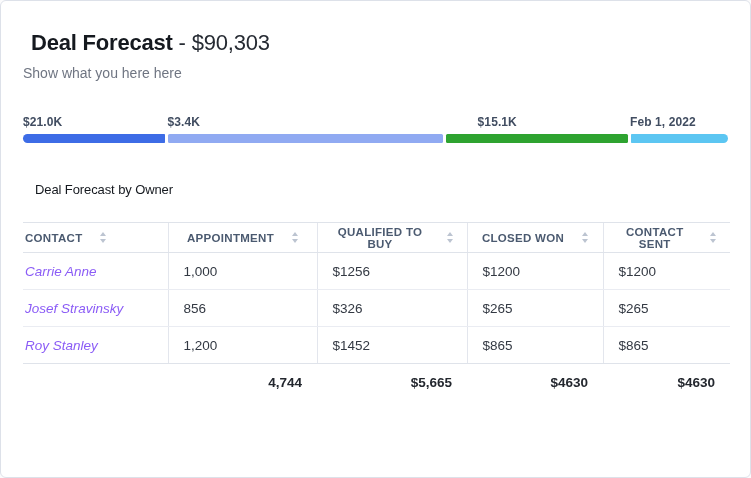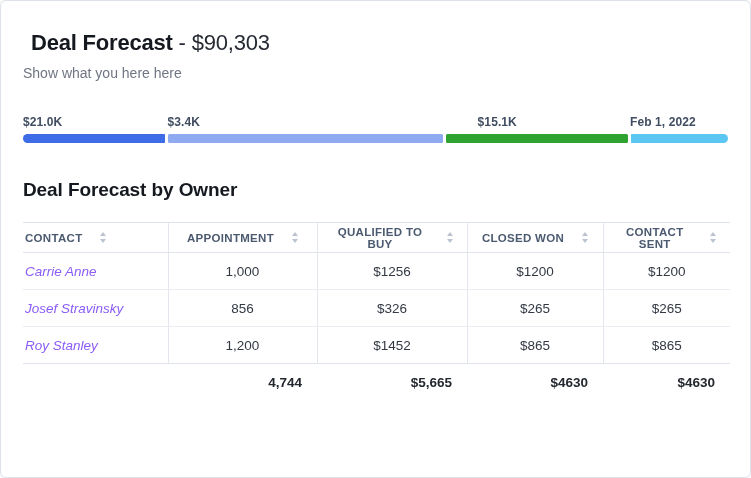--- a/index.html
+++ b/index.html
@@ -29,21 +29,21 @@
   .bar-label {
     position:absolute; top:6px; white-space:nowrap;
     font-size:12px; font-weight:600; color:#414d61; letter-spacing:0.1px;
   }
   .bar { display:flex; gap:3px; height:9px; margin-top:9px; }
   .bar .seg { height:9px; border-radius:1.5px; }
   .bar .seg:first-child { border-top-left-radius:9px; border-bottom-left-radius:9px; }
   .bar .seg:last-child { border-top-right-radius:9px; border-bottom-right-radius:9px; }
 
   
-  .section-title { margin:30px 0 0 0; font-size:19px; line-height:22px; font-weight:700; color:#15191f; letter-spacing:-0.1px; }
+  .section-title { margin:30px 0 0 12px; font-size:13px; line-height:22px; font-weight:400; color:#15191f; letter-spacing:-0.1px; }
 
   
   table { width:707px; margin-top:21px; border-collapse:collapse; table-layout:fixed; }
   thead th {
     height:30px; padding:0 14px;
     border-top:1px solid #dfe3ea; border-bottom:1px solid #dfe3ea;
     font-size:11.5px; font-weight:700; letter-spacing:0.3px;
     color:#4b5a70; text-align:center; vertical-align:middle;
     cursor:pointer;
   }
@@ -57,21 +57,21 @@
     border-bottom:4px solid #bcc4d1;
   }
   .sort-icon .down {
     width:0; height:0;
     border-left:3.5px solid transparent; border-right:3.5px solid transparent;
     border-top:4px solid #bcc4d1;
   }
   tbody td {
     height:37px; padding:0 15px;
     border-bottom:1px solid #eaecf2;
-    font-size:13.5px; color:#333943; text-align:center; vertical-align:middle;
+    font-size:13.5px; color:#333943; text-align:left; vertical-align:middle;
   }
   tbody tr:last-child td { border-bottom:1px solid #dfe3ea; }
   tbody td.contact-cell { text-align:left; padding-left:2px; }
   .contact-link { color:#8b5cf6; text-decoration:none; cursor:pointer;font-style:italic; }
   tfoot td {
     height:37px; padding:0 15px;
     font-size:13.5px; font-weight:700; color:#23272e;
     text-align:right; vertical-align:middle; border:none;margin-top:20px;
   }
 </style>

